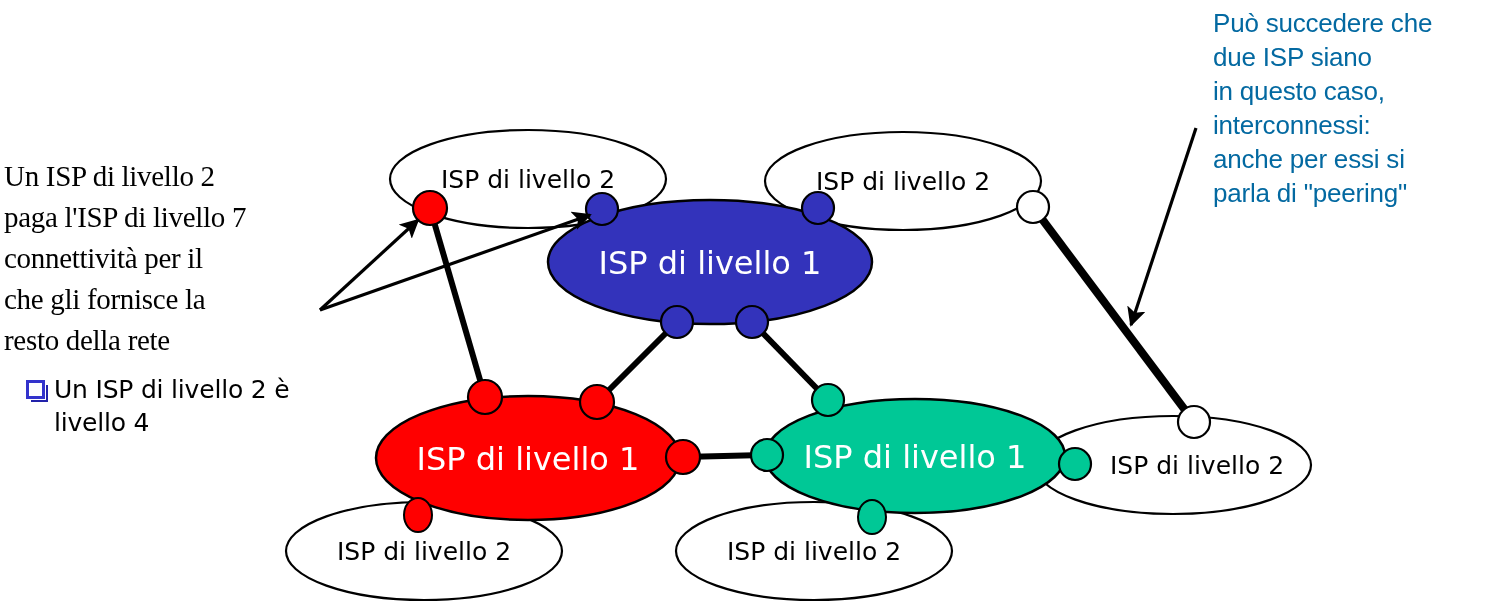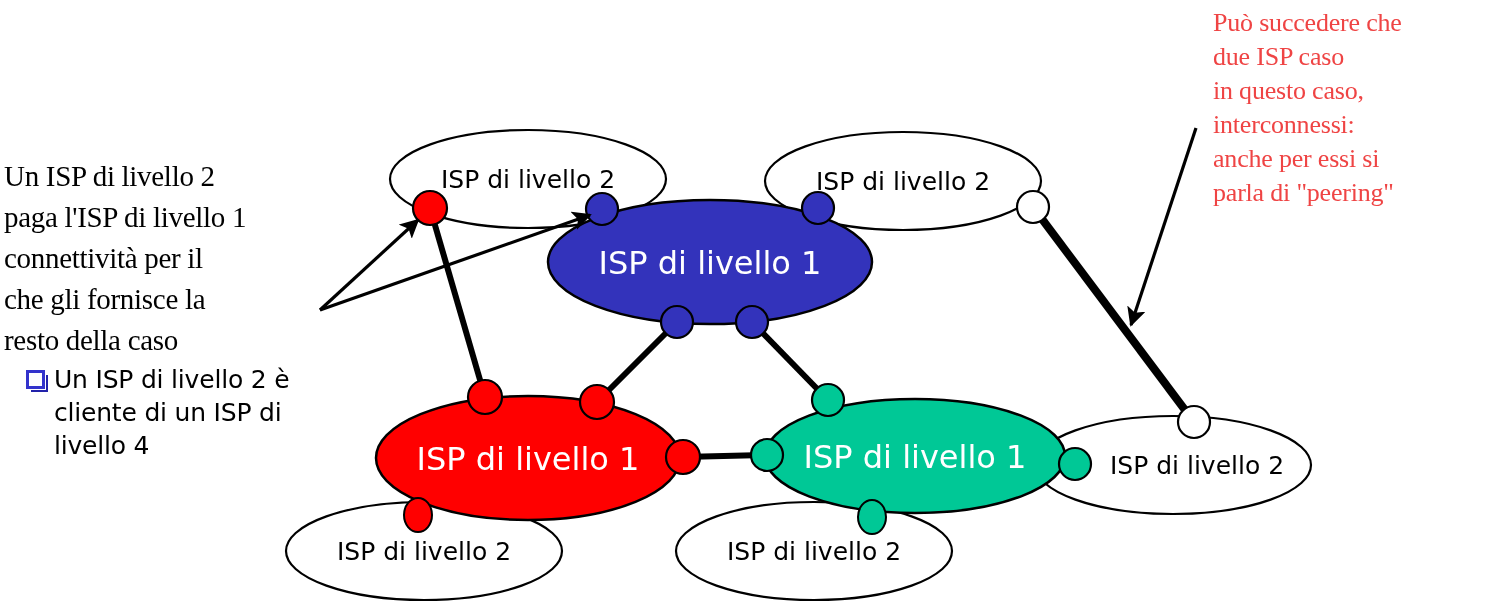--- a/index.html
+++ b/index.html
@@ -30,21 +30,21 @@
   }
   .txt-left-main {
     font-family: Liberation Serif, serif;
     font-size: 29px;
     line-height: 41px;
     color: #000000;
     letter-spacing: -0.3px;
   }
   .txt-left-sub {
     position: relative;
-    margin-top: 2px;
+    margin-top: 12px;
     padding-left: 50px;
     font-family: "DejaVu Sans", "Liberation Sans", sans-serif;
     font-size: 25px;
     line-height: 33px;
     color: #000000;
     letter-spacing: -0.2px;
   }
   .bullet-square {
     position: absolute;
     left: 22px;
@@ -64,24 +64,24 @@
     height: 15px;
     background: transparent;
     border-right: 2px solid #2222aa;
     border-bottom: 2px solid #2222aa;
   }
   .txt-right {
     position: absolute;
     left: 1213px;
     top: 6px;
     width: 272px;
-    font-family: Liberation Serif, serif;
+    font-family: Liberation Sans, sans-serif;
     font-size: 26px;
     line-height: 34px;
-    color: #ef4444;
+    color: #0369a1;
     letter-spacing: -0.2px;
   }
   .node-label {
     font-family: "DejaVu Sans", "Liberation Sans", sans-serif;
     font-size: 25px;
     fill: #000000;
   }
   .node-label-big {
     font-family: "DejaVu Sans", "Liberation Sans", sans-serif;
     font-size: 32px;
@@ -154,35 +154,34 @@
     <g>
       <line x1="320" y1="310" x2="418" y2="220" stroke="#000000" stroke-width="3.2" marker-end="url(#arrowhead)"></line>
       <line x1="320" y1="310" x2="590" y2="215" stroke="#000000" stroke-width="3.2" marker-end="url(#arrowhead)"></line>
       <line x1="1196" y1="128" x2="1131" y2="325" stroke="#000000" stroke-width="3.2" marker-end="url(#arrowhead)"></line>
     </g>
   </svg>
 
   <div class="txt-left">
     <div class="txt-left-main">
       <div>Un ISP di livello 2</div>
-      <div>paga l'ISP di livello 1</div>
+      <div>paga l'ISP di livello 7</div>
       <div>connettività per il</div>
       <div>che gli fornisce la</div>
-      <div>resto della caso</div>
+      <div>resto della rete</div>
     </div>
     <div class="txt-left-sub">
       <span class="bullet-square"></span>
       <div>Un ISP di livello 2 è</div>
-      <div>cliente di un ISP di</div>
       <div>livello 4</div>
     </div>
   </div>
 
   <div class="txt-right">
     <div>Può succedere che</div>
-    <div>due ISP caso</div>
+    <div>due ISP siano</div>
     <div>in questo caso,</div>
     <div>interconnessi:</div>
     <div>anche per essi si</div>
     <div>parla di "peering"</div>
   </div>
 
 </div>
 
 </body></html>

